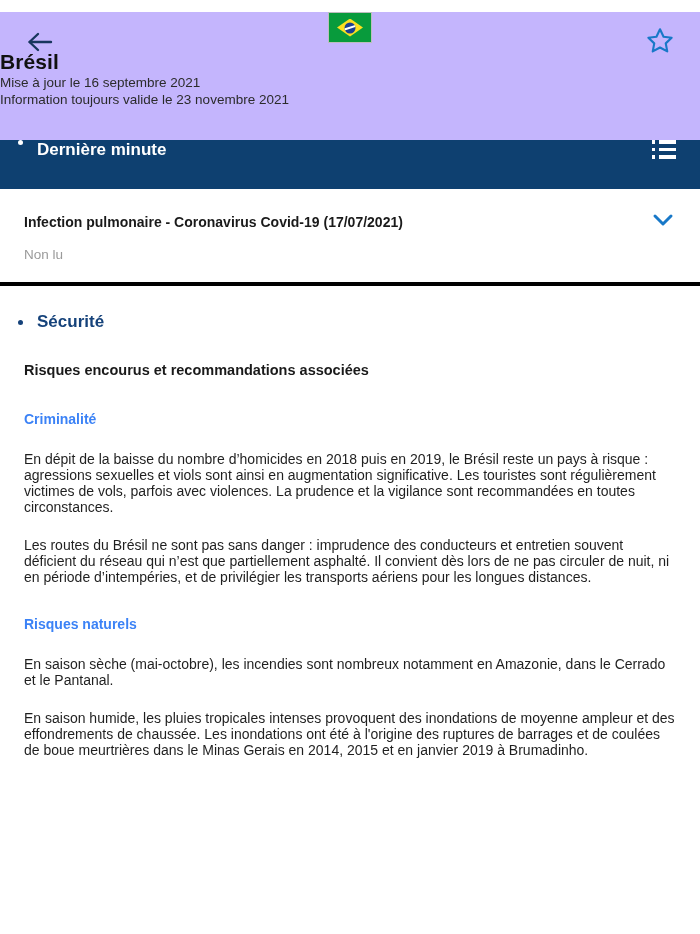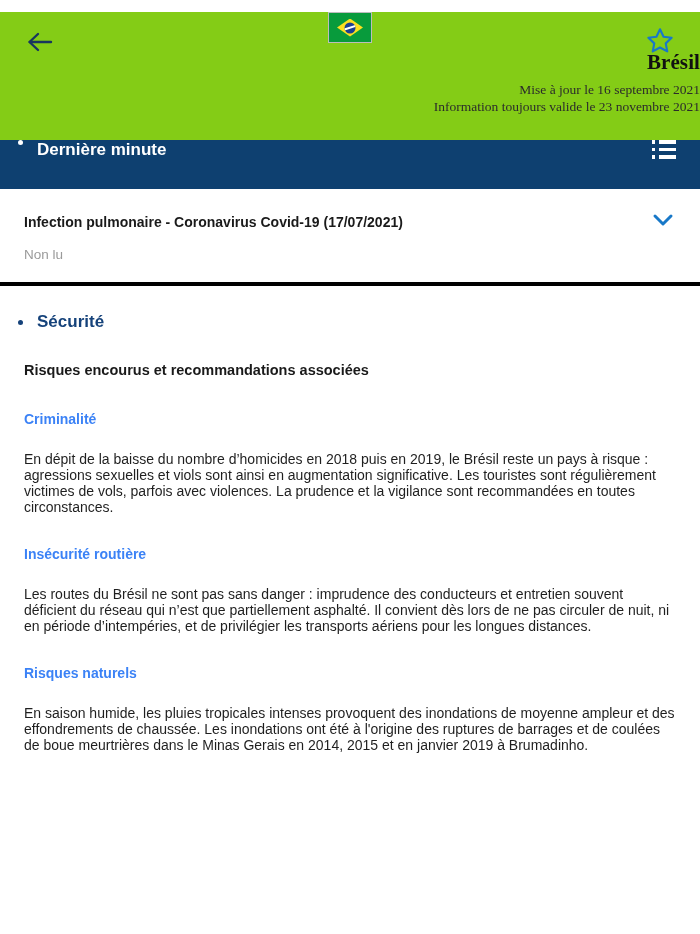--- a/index.html
+++ b/index.html
@@ -14,23 +14,22 @@
     overflow: hidden;
     font-family: "Liberation Sans", sans-serif;
     color: #1a1a1a;
     -webkit-font-smoothing: antialiased;
   }
 
   
   .topbar {
     position: relative;
     height: 128px;
-    background: #84cc16;
-    text-align: right;
-    font-family: Liberation Serif, serif;
+    background: #c4b5fd;
+    text-align: left;
   }
   .back-btn {
     position: absolute;
     left: 18px;
     top: 12px;
     width: 44px;
     height: 40px;
     display: flex;
     align-items: center;
     justify-content: center;
@@ -91,21 +90,21 @@
     font-size: 21px;
     font-weight: bold;
     color: #111111;
     letter-spacing: 0.1px;
   }
   .meta-line {
     font-size: 13.5px;
     color: #2b2b2b;
     line-height: 17px;
   }
-  .meta-line.first { margin-top: 6px; }
+  .meta-line.first { }
 
   
   .section-bar {
     background: #0e4070;
     height: 49px;
     display: flex;
     align-items: flex-start;
     padding: 0 24px 0 18px;
     cursor: pointer;
   }
@@ -296,20 +295,20 @@
   <span class="label">Sécurité</span>
 </div>
 
 <div class="content">
 
   <h3 class="sub">Risques encourus et recommandations associées</h3>
 
   <h4 class="sub2">Criminalité</h4>
   <p class="para">En dépit de la baisse du nombre d’homicides en 2018 puis en 2019, le Brésil reste un pays à risque : agressions sexuelles et viols sont ainsi en augmentation significative. Les touristes sont régulièrement victimes de vols, parfois avec violences. La prudence et la vigilance sont recommandées en toutes circonstances.</p>
 
-  <h4 class="sub2">Insécurité routière</h4>
   <p class="para">Les routes du Brésil ne sont pas sans danger : imprudence des conducteurs et entretien souvent déficient du réseau qui n’est que partiellement asphalté. Il convient dès lors de ne pas circuler de nuit, ni en période d’intempéries, et de privilégier les transports aériens pour les longues distances.</p>
 
   <h4 class="sub2">Risques naturels</h4>
+  <p class="para">En saison sèche (mai-octobre), les incendies sont nombreux notamment en Amazonie, dans le Cerrado et le Pantanal.</p>
   <p class="para">En saison humide, les pluies tropicales intenses provoquent des inondations de moyenne ampleur et des effondrements de chaussée. Les inondations ont été à l'origine des ruptures de barrages et de coulées de boue meurtrières dans le Minas Gerais en 2014, 2015 et en janvier 2019 à Brumadinho.</p>
 
 
 </div>
 
 </body></html>

